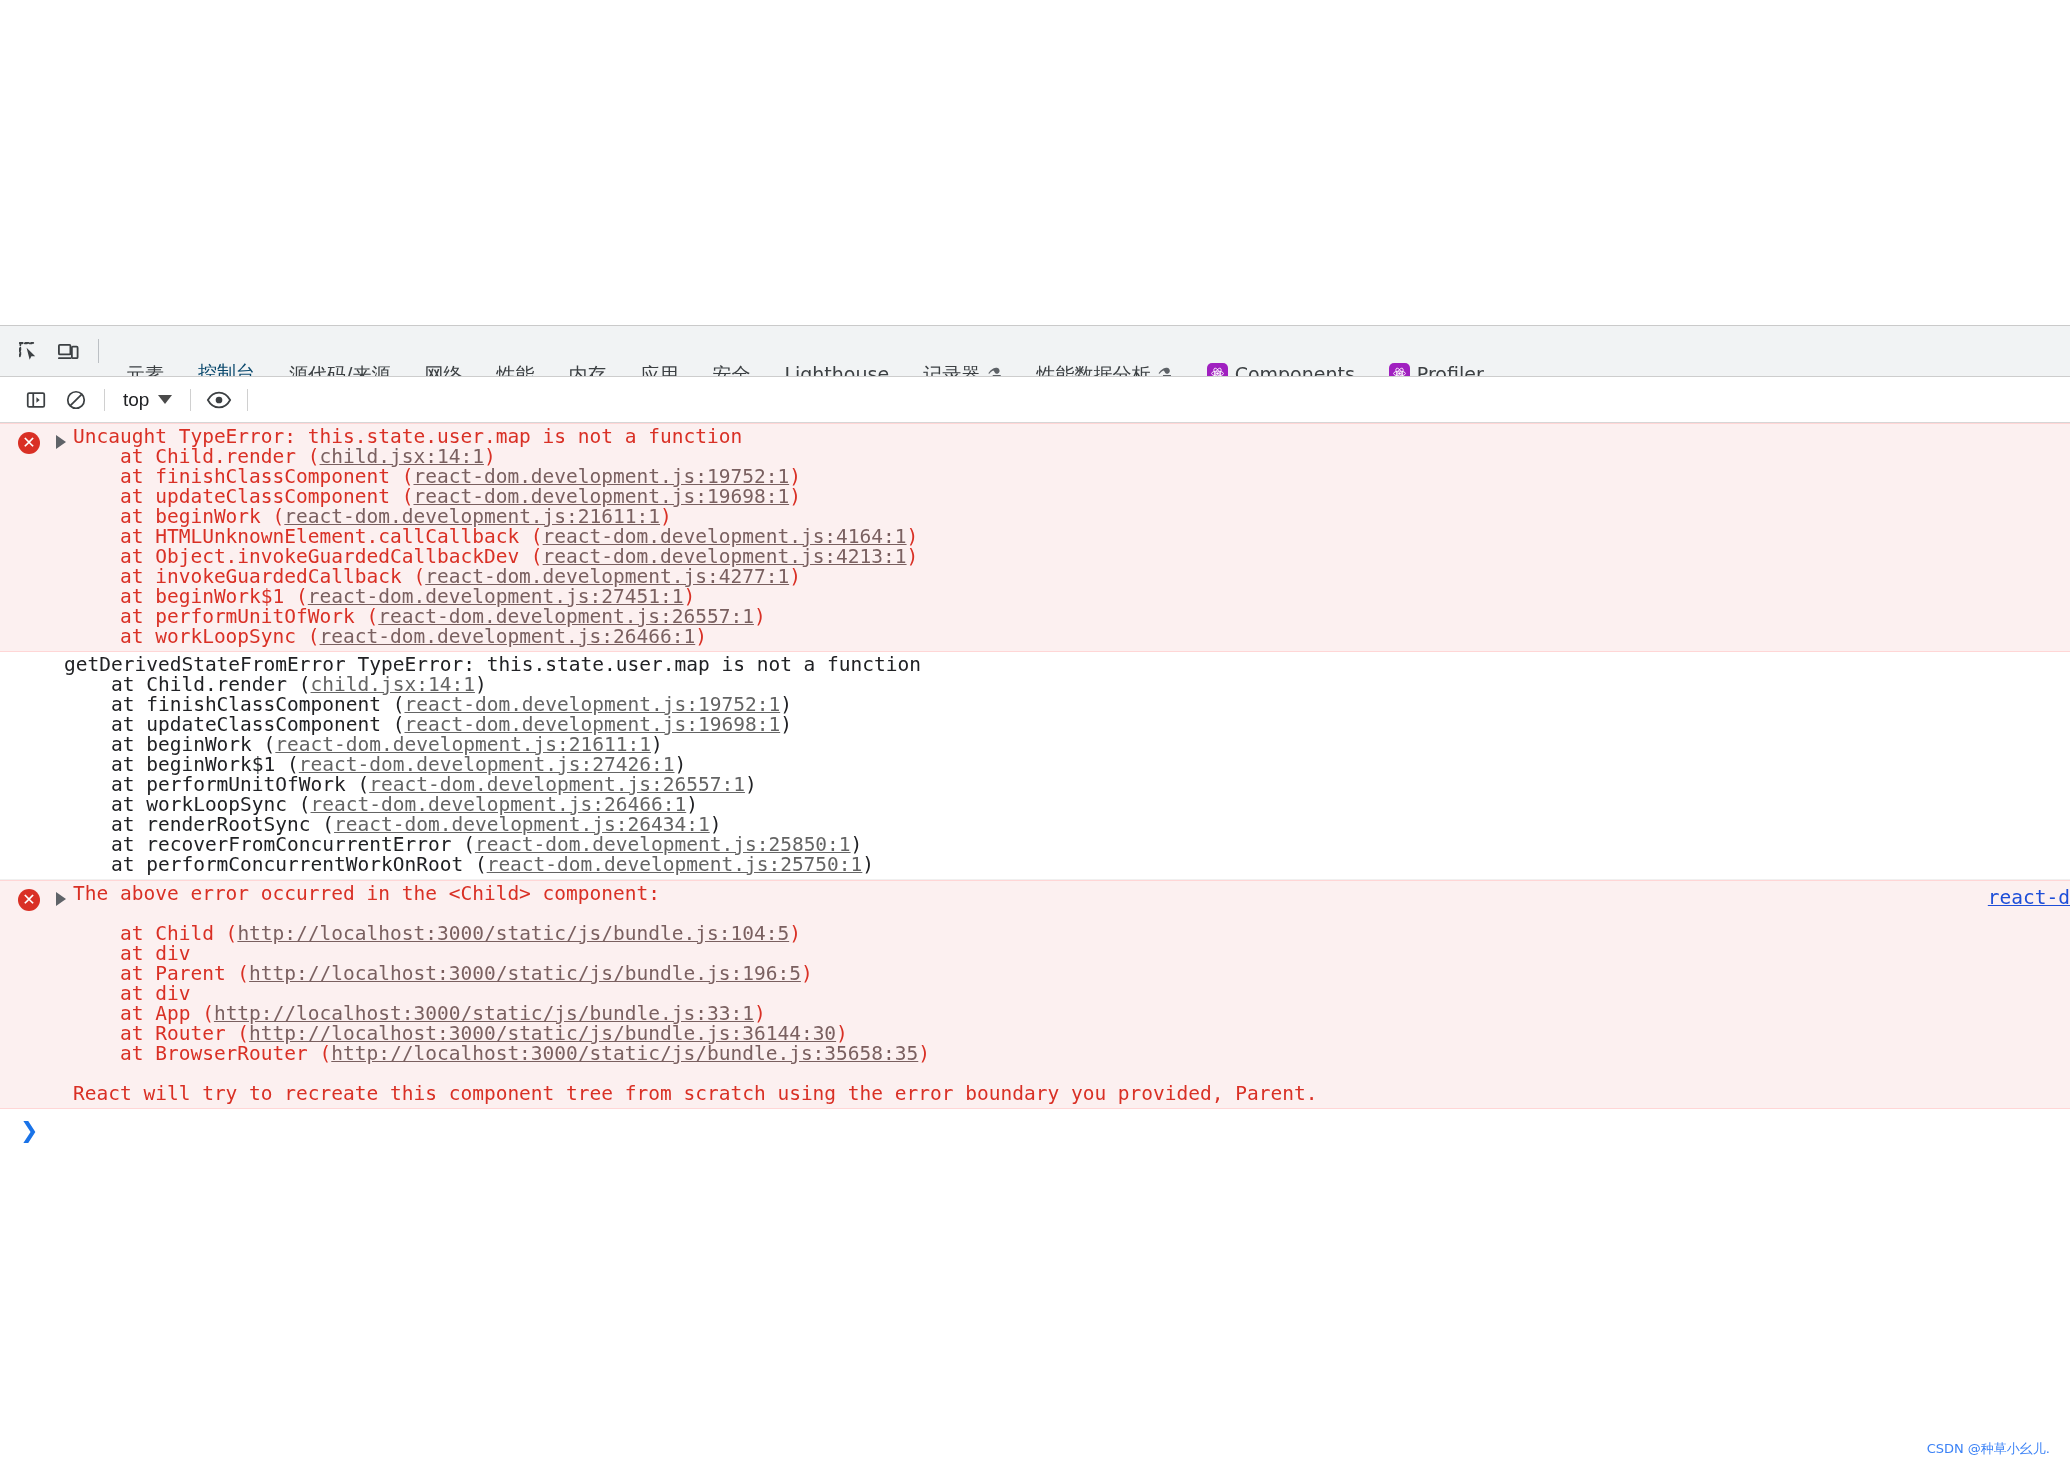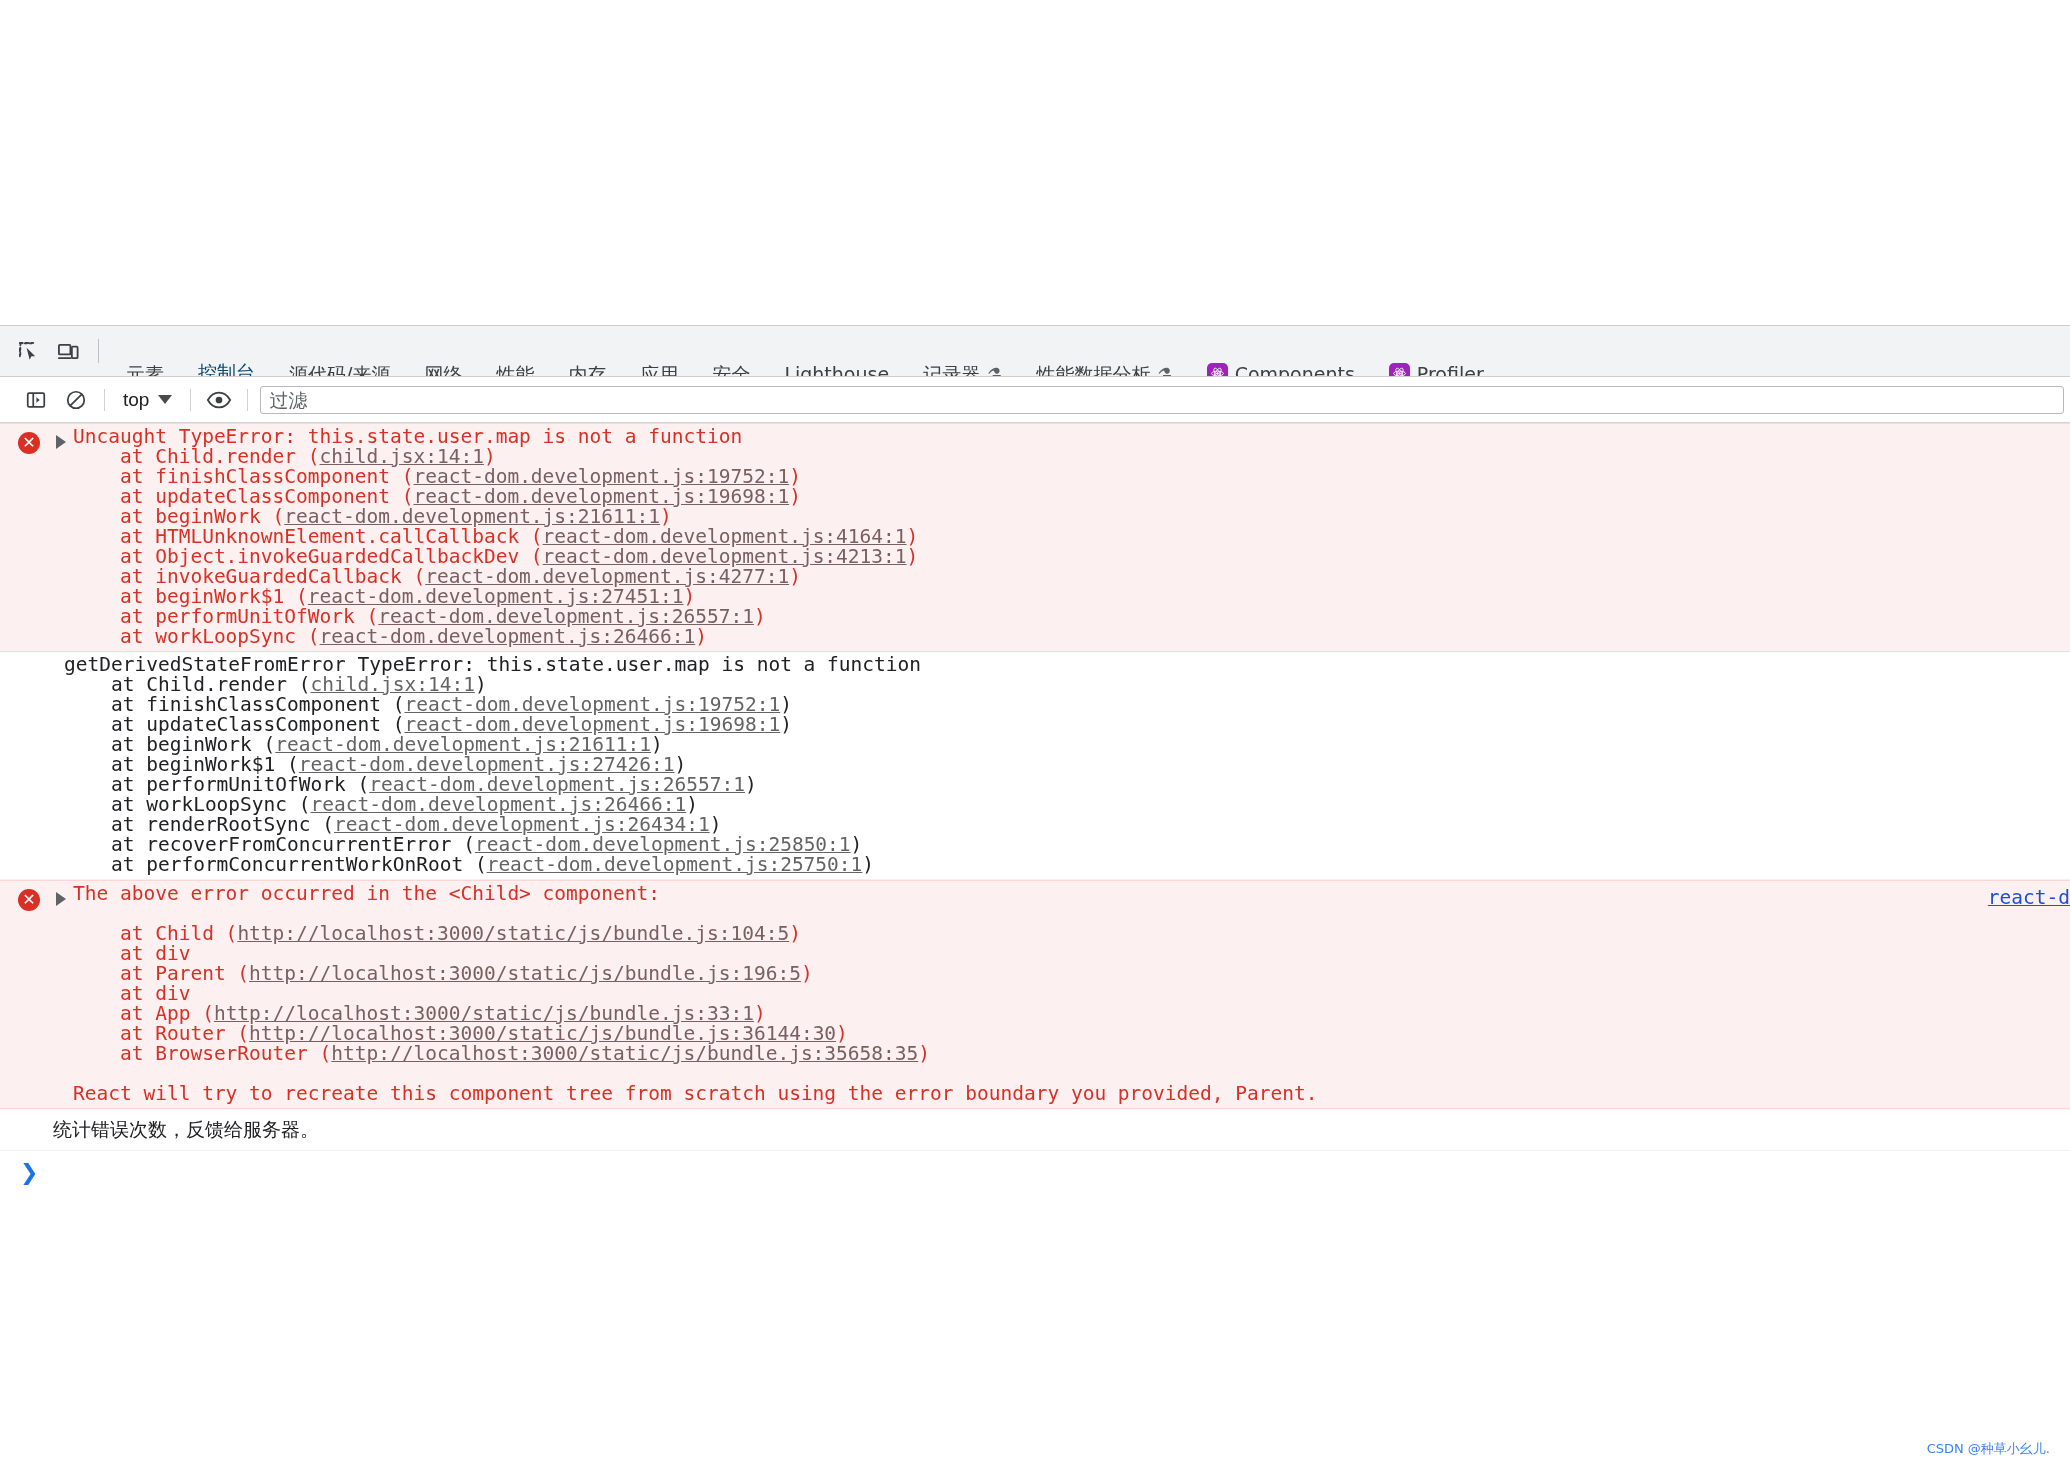--- a/index.html
+++ b/index.html
@@ -391,38 +391,34 @@
       <span class="caret-down"></span>
     </span>
     <span class="vsep"></span>
     <span class="icon-btn">
       <svg width="26" height="22" viewBox="0 0 28 20">
         <path d="M2 10C5 4.5 9.5 2 14 2s9 2.5 12 8c-3 5.5-7.5 8-12 8S5 15.5 2 10z" fill="none" stroke="#3c4043" stroke-width="1.9"></path>
         <circle cx="14" cy="10" r="3.6" fill="#3c4043"></circle>
       </svg>
     </span>
     <span class="vsep"></span>
-    <input class="filter-input" type="text" placeholder="过滤" style="">
   </div>
 
   <div class="console-body" id="console-output">
       <div class="msg error">
         <span class="err-icon">✕</span>
         <span class="disclosure"></span>
         <div class="msg-lines"><div class="msg-line">Uncaught TypeError: this.state.user.map is not a function</div><div class="msg-line">    at Child.render (<span class="lnk">child.jsx:14:1</span>)</div><div class="msg-line">    at finishClassComponent (<span class="lnk">react-dom.development.js:19752:1</span>)</div><div class="msg-line">    at updateClassComponent (<span class="lnk">react-dom.development.js:19698:1</span>)</div><div class="msg-line">    at beginWork (<span class="lnk">react-dom.development.js:21611:1</span>)</div><div class="msg-line">    at HTMLUnknownElement.callCallback (<span class="lnk">react-dom.development.js:4164:1</span>)</div><div class="msg-line">    at Object.invokeGuardedCallbackDev (<span class="lnk">react-dom.development.js:4213:1</span>)</div><div class="msg-line">    at invokeGuardedCallback (<span class="lnk">react-dom.development.js:4277:1</span>)</div><div class="msg-line">    at beginWork$1 (<span class="lnk">react-dom.development.js:27451:1</span>)</div><div class="msg-line">    at performUnitOfWork (<span class="lnk">react-dom.development.js:26557:1</span>)</div><div class="msg-line">    at workLoopSync (<span class="lnk">react-dom.development.js:26466:1</span>)</div></div>
       </div>
       <div class="msg plain">
         <div class="msg-lines"><div class="msg-line">getDerivedStateFromError TypeError: this.state.user.map is not a function</div><div class="msg-line">    at Child.render (<span class="lnk">child.jsx:14:1</span>)</div><div class="msg-line">    at finishClassComponent (<span class="lnk">react-dom.development.js:19752:1</span>)</div><div class="msg-line">    at updateClassComponent (<span class="lnk">react-dom.development.js:19698:1</span>)</div><div class="msg-line">    at beginWork (<span class="lnk">react-dom.development.js:21611:1</span>)</div><div class="msg-line">    at beginWork$1 (<span class="lnk">react-dom.development.js:27426:1</span>)</div><div class="msg-line">    at performUnitOfWork (<span class="lnk">react-dom.development.js:26557:1</span>)</div><div class="msg-line">    at workLoopSync (<span class="lnk">react-dom.development.js:26466:1</span>)</div><div class="msg-line">    at renderRootSync (<span class="lnk">react-dom.development.js:26434:1</span>)</div><div class="msg-line">    at recoverFromConcurrentError (<span class="lnk">react-dom.development.js:25850:1</span>)</div><div class="msg-line">    at performConcurrentWorkOnRoot (<span class="lnk">react-dom.development.js:25750:1</span>)</div></div>
       </div>
       <div class="msg error">
         <span class="err-icon">✕</span>
         <span class="disclosure"></span>
         <span class="src-link">react-d</span>
         <div class="msg-lines"><div class="msg-line">The above error occurred in the &lt;Child&gt; component:</div><div class="msg-line">&nbsp;</div><div class="msg-line">    at Child (<span class="lnk">http://localhost:3000/static/js/bundle.js:104:5</span>)</div><div class="msg-line">    at div</div><div class="msg-line">    at Parent (<span class="lnk">http://localhost:3000/static/js/bundle.js:196:5</span>)</div><div class="msg-line">    at div</div><div class="msg-line">    at App (<span class="lnk">http://localhost:3000/static/js/bundle.js:33:1</span>)</div><div class="msg-line">    at Router (<span class="lnk">http://localhost:3000/static/js/bundle.js:36144:30</span>)</div><div class="msg-line">    at BrowserRouter (<span class="lnk">http://localhost:3000/static/js/bundle.js:35658:35</span>)</div><div class="msg-line">&nbsp;</div><div class="msg-line">React will try to recreate this component tree from scratch using the error boundary you provided, Parent.</div></div>
       </div>
-      <div class="msg log">
-        <div class="log-cn">统计错误次数，反馈给服务器。</div>
-      </div>
       <div class="prompt-row"><span class="prompt-chevron">❯</span></div>
     </div>
 
   <div class="watermark">CSDN @种草小幺儿.</div>
 </div>
 
 </body></html>

